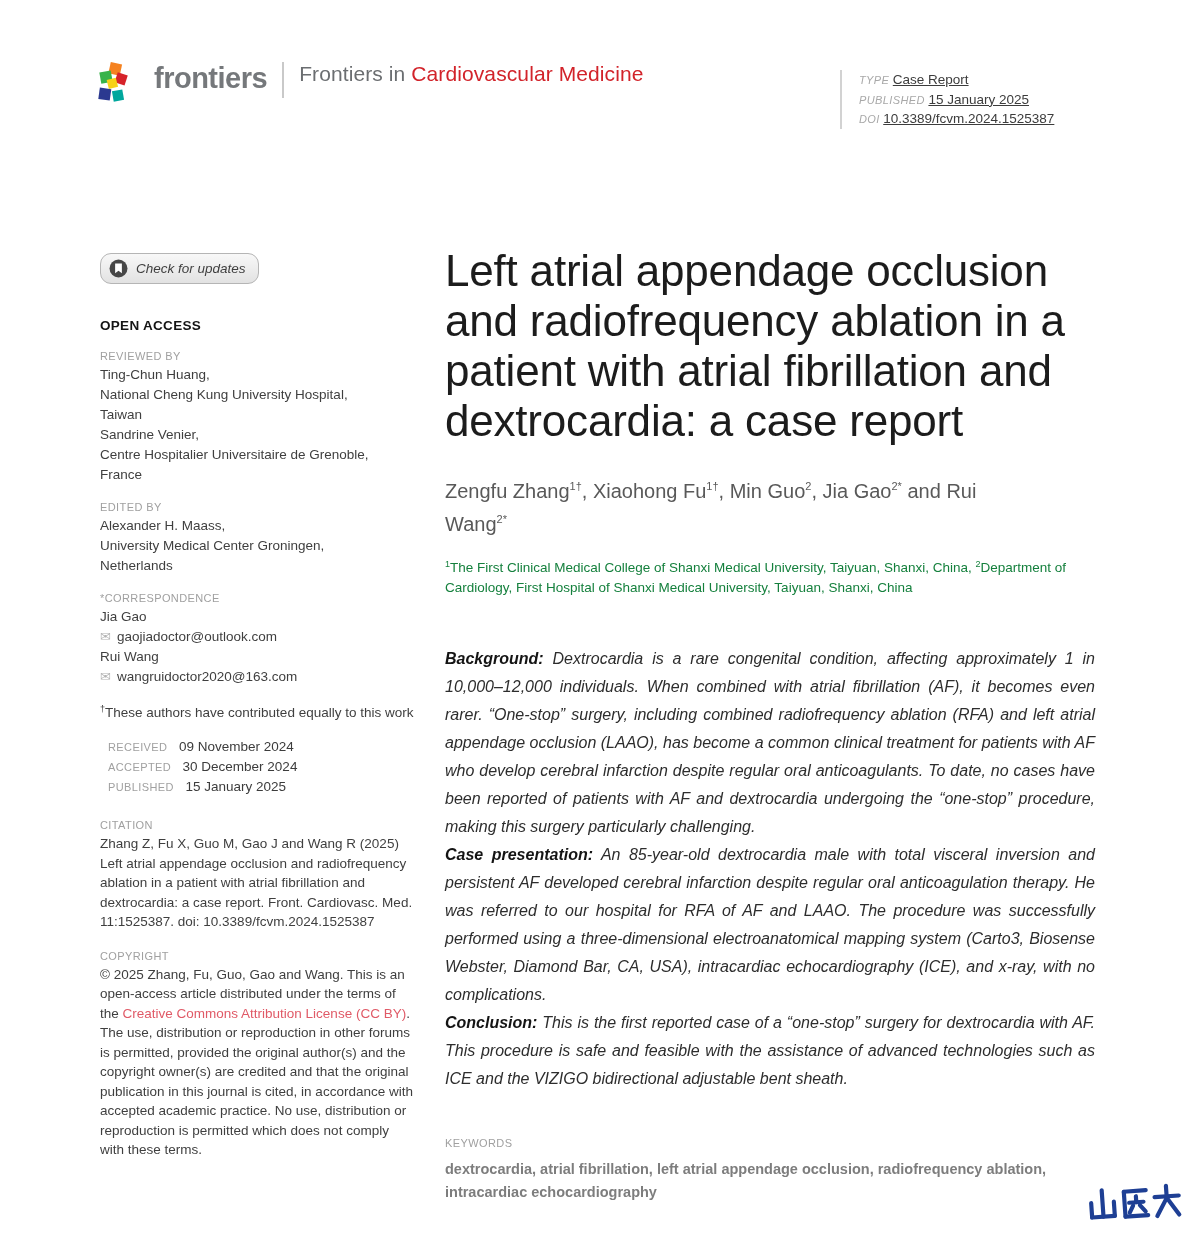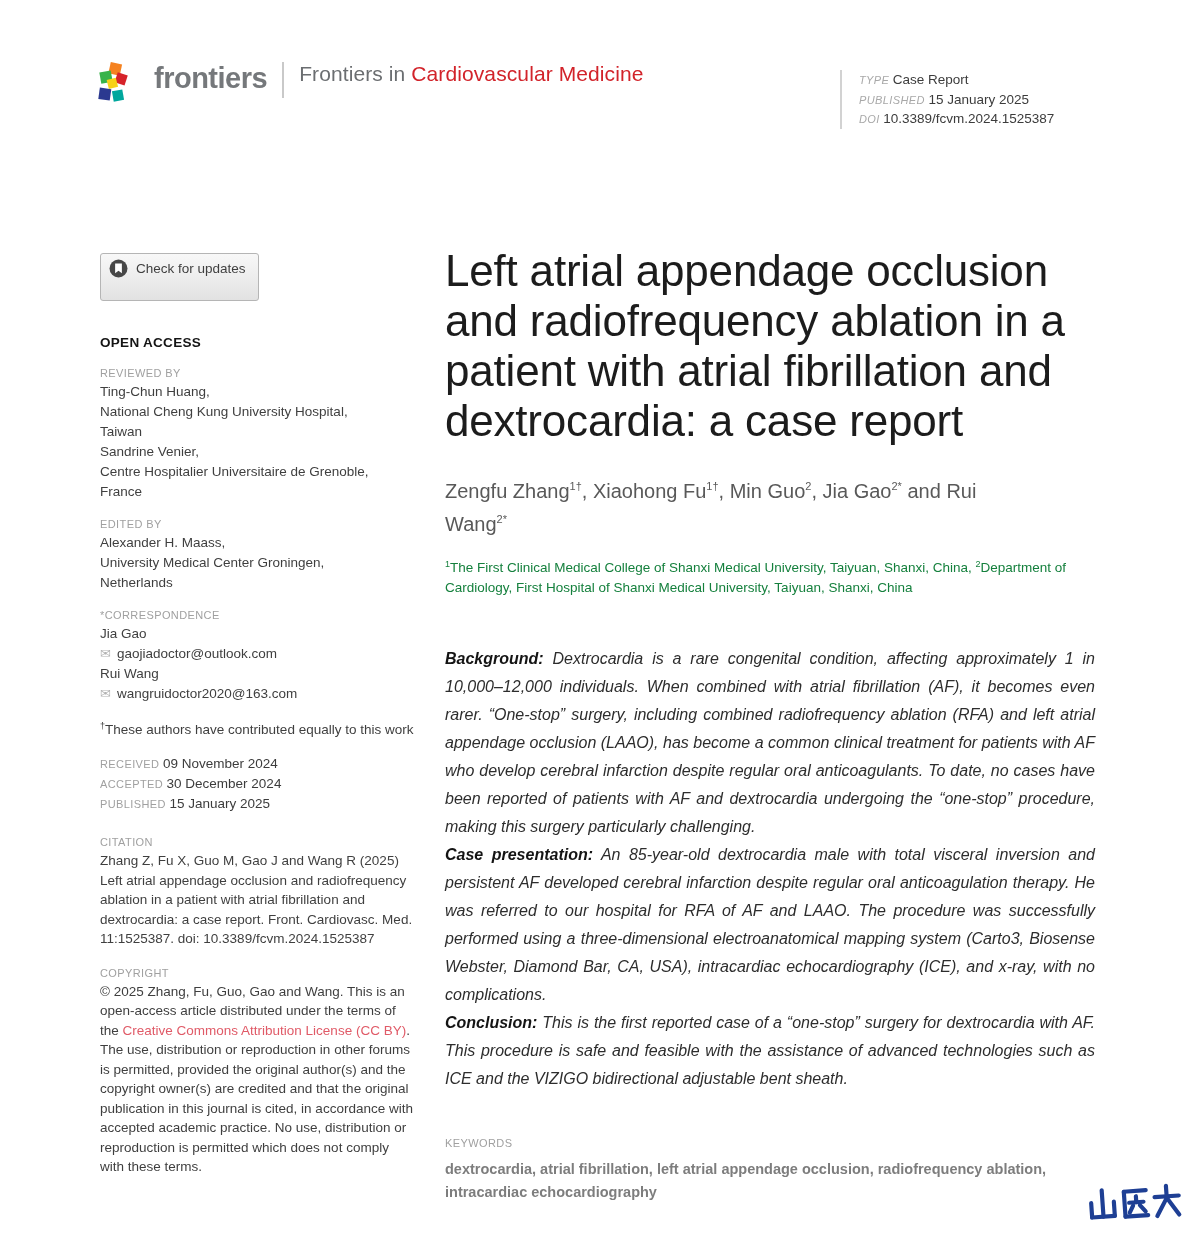--- a/index.html
+++ b/index.html
@@ -10,39 +10,39 @@
   
   .header { position:absolute; left:97px; top:62px; display:flex; gap:15px; }
   .brand-word { font-size:29px; font-weight:bold; color:#75787b; letter-spacing:-0.5px; }
   .hdr-divider { width:2px; height:36px; background:#c9c9c9; }
   .journal-line { font-size:21px; color:#6b6e71; letter-spacing:0.1px; }
   .journal-name { color:#d2232a; }
 
   .meta-block { position:absolute; left:840px; top:70px; border-left:2px solid #d2d2d2; padding-left:17px; }
   .meta-row { line-height:18.5px; white-space:nowrap; }
   .meta-label { font-size:11px; color:#a8a8a8; letter-spacing:0.4px;font-style:italic; }
-  .meta-value { font-size:13.5px; color:#3c3c3c; }
+  .meta-value { font-size:13.5px; color:#3c3c3c;text-decoration:underline; }
 
   
   .leftcol { position:absolute; left:100px; top:253px; width:316px; }
-  .check-btn { display:inline-flex; align-items:center; gap:8px; padding:5px 12px 22px 8px;
-    background:linear-gradient(#f8f8f8,#e2e2e2); border:1px solid #b5b5b5; border-radius:3px;
-    cursor:pointer; margin-bottom:34px; }
+  .check-btn { display:inline-flex; align-items:center; gap:8px; padding:5px 12px 5px 8px;
+    background:linear-gradient(#f8f8f8,#e2e2e2); border:1px solid #b5b5b5; border-radius:11px;
+    cursor:pointer; margin-bottom:34px;font-style:italic; }
   .check-btn span { font-size:13.5px; color:#3f3f3f; }
   .open-access { font-size:13.5px; font-weight:bold; color:#141414; letter-spacing:0.3px; margin-bottom:17px; }
   .side-sec { margin-bottom:16px; }
   .side-label { font-size:11px; color:#a0a0a0; letter-spacing:0.4px; margin-bottom:3px; }
   .side-text { font-size:13.5px; color:#3f3f3f; line-height:20px; }
   .ws { white-space:pre-line; }
   .mail-row { display:flex; align-items:flex-start; gap:6px; }
   .mail-icon { color:#b3b3b3; font-size:13px; line-height:20px; }
   .mail-link { color:#3f3f3f; text-decoration:none; }
   .sup { font-size:9px; vertical-align:super; line-height:0; }
   .date-row { font-size:13.5px; line-height:20px; color:#3c3c3c; }
-  .date-row .side-label { display:inline; margin:0; }
+  .date-row .side-label { display:inline; margin:8px; }
   .small-text { font-size:13.5px; color:#3f3f3f; line-height:19.5px; }
   .cc-link { color:#e05a67; text-decoration:none; }
   .note-block { margin-bottom:14px; }
 
   
   .rightcol { position:absolute; left:445px; top:246px; width:650px; }
   .title { font-size:44px; line-height:50px; font-weight:500; color:#1c1c1c; letter-spacing:-0.2px; max-width:640px; }
   .authors { margin-top:29px; max-width:565px; font-size:20px; line-height:33px; font-weight:500; color:#595959; }
   .authors .sup { font-size:11px; }
   .affils { margin-top:17px; font-size:13.5px; line-height:20px; color:#15803d; }

